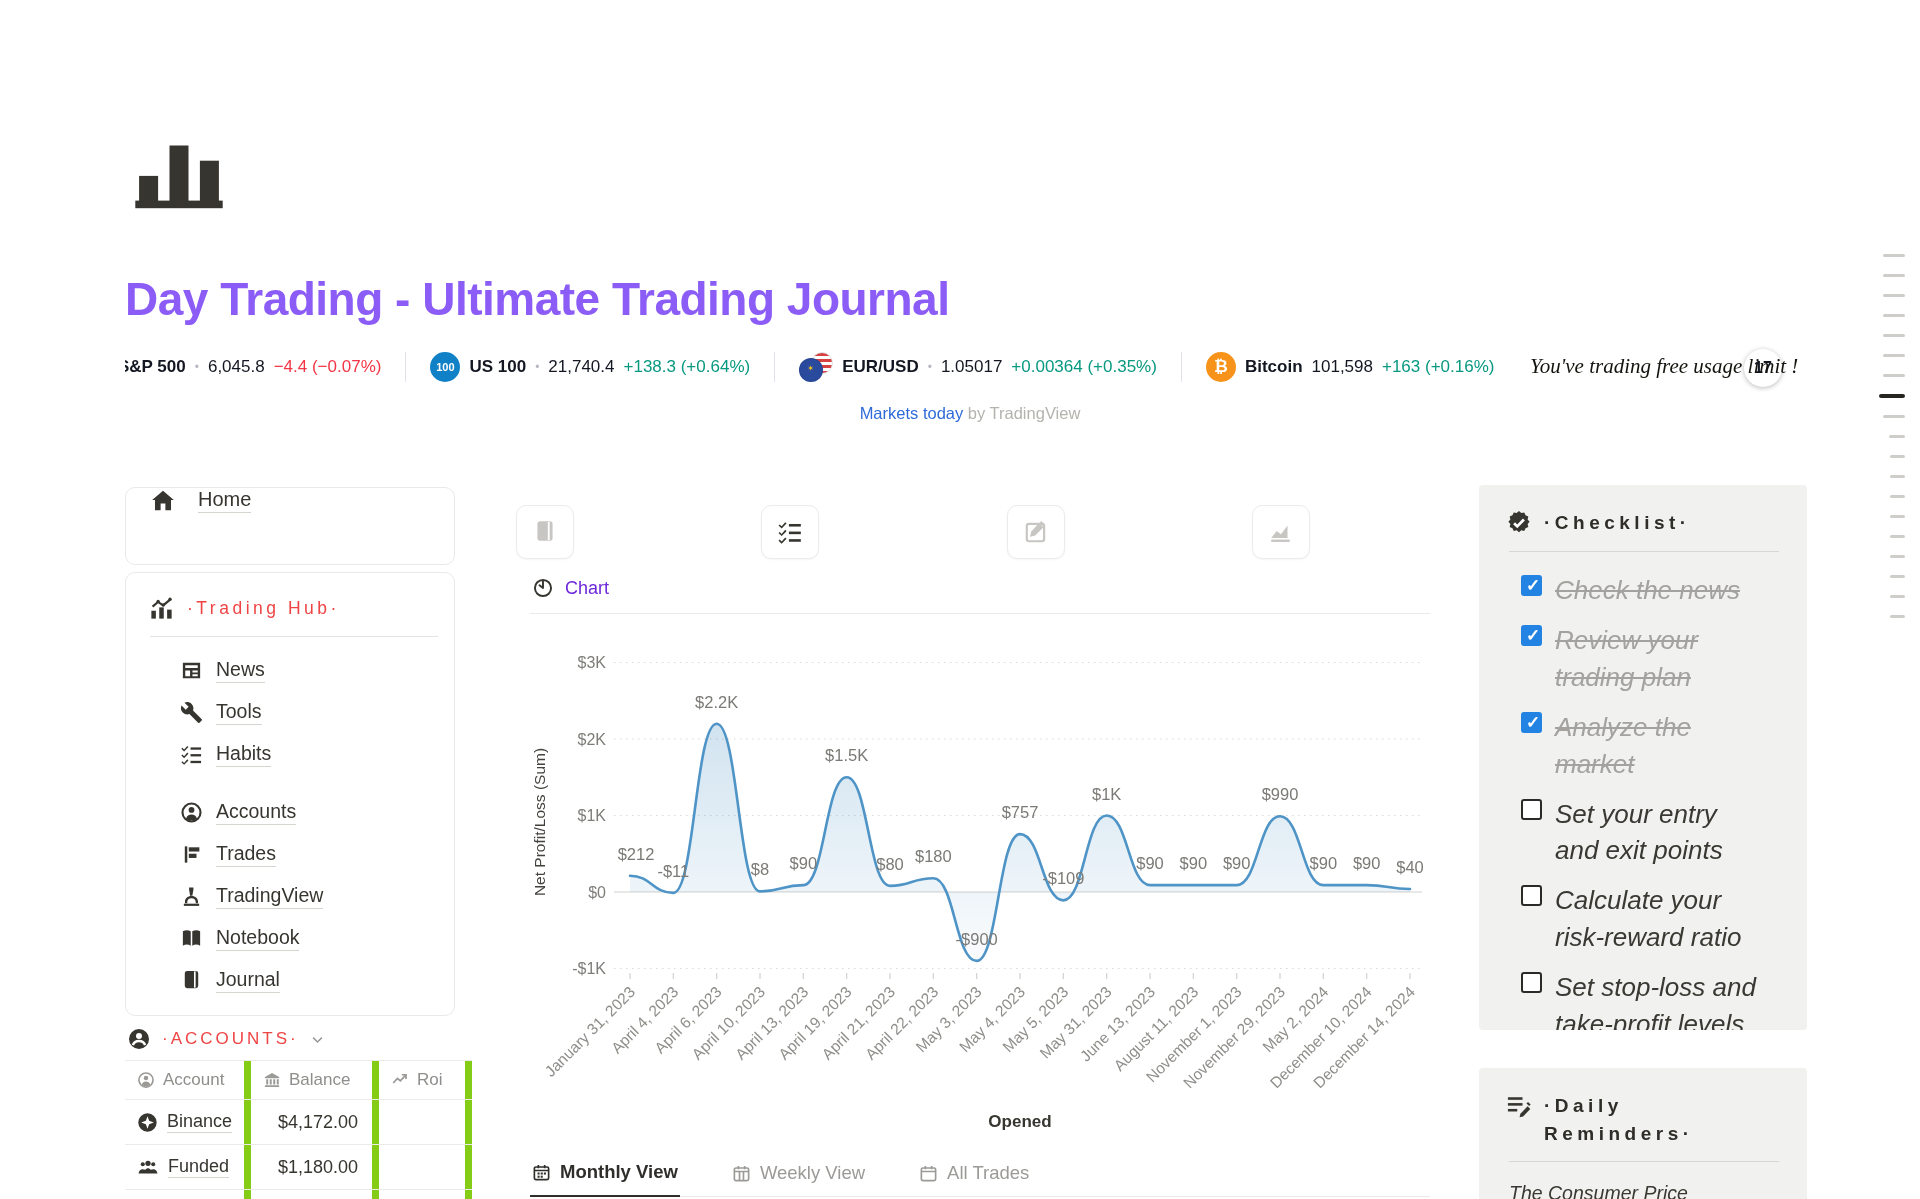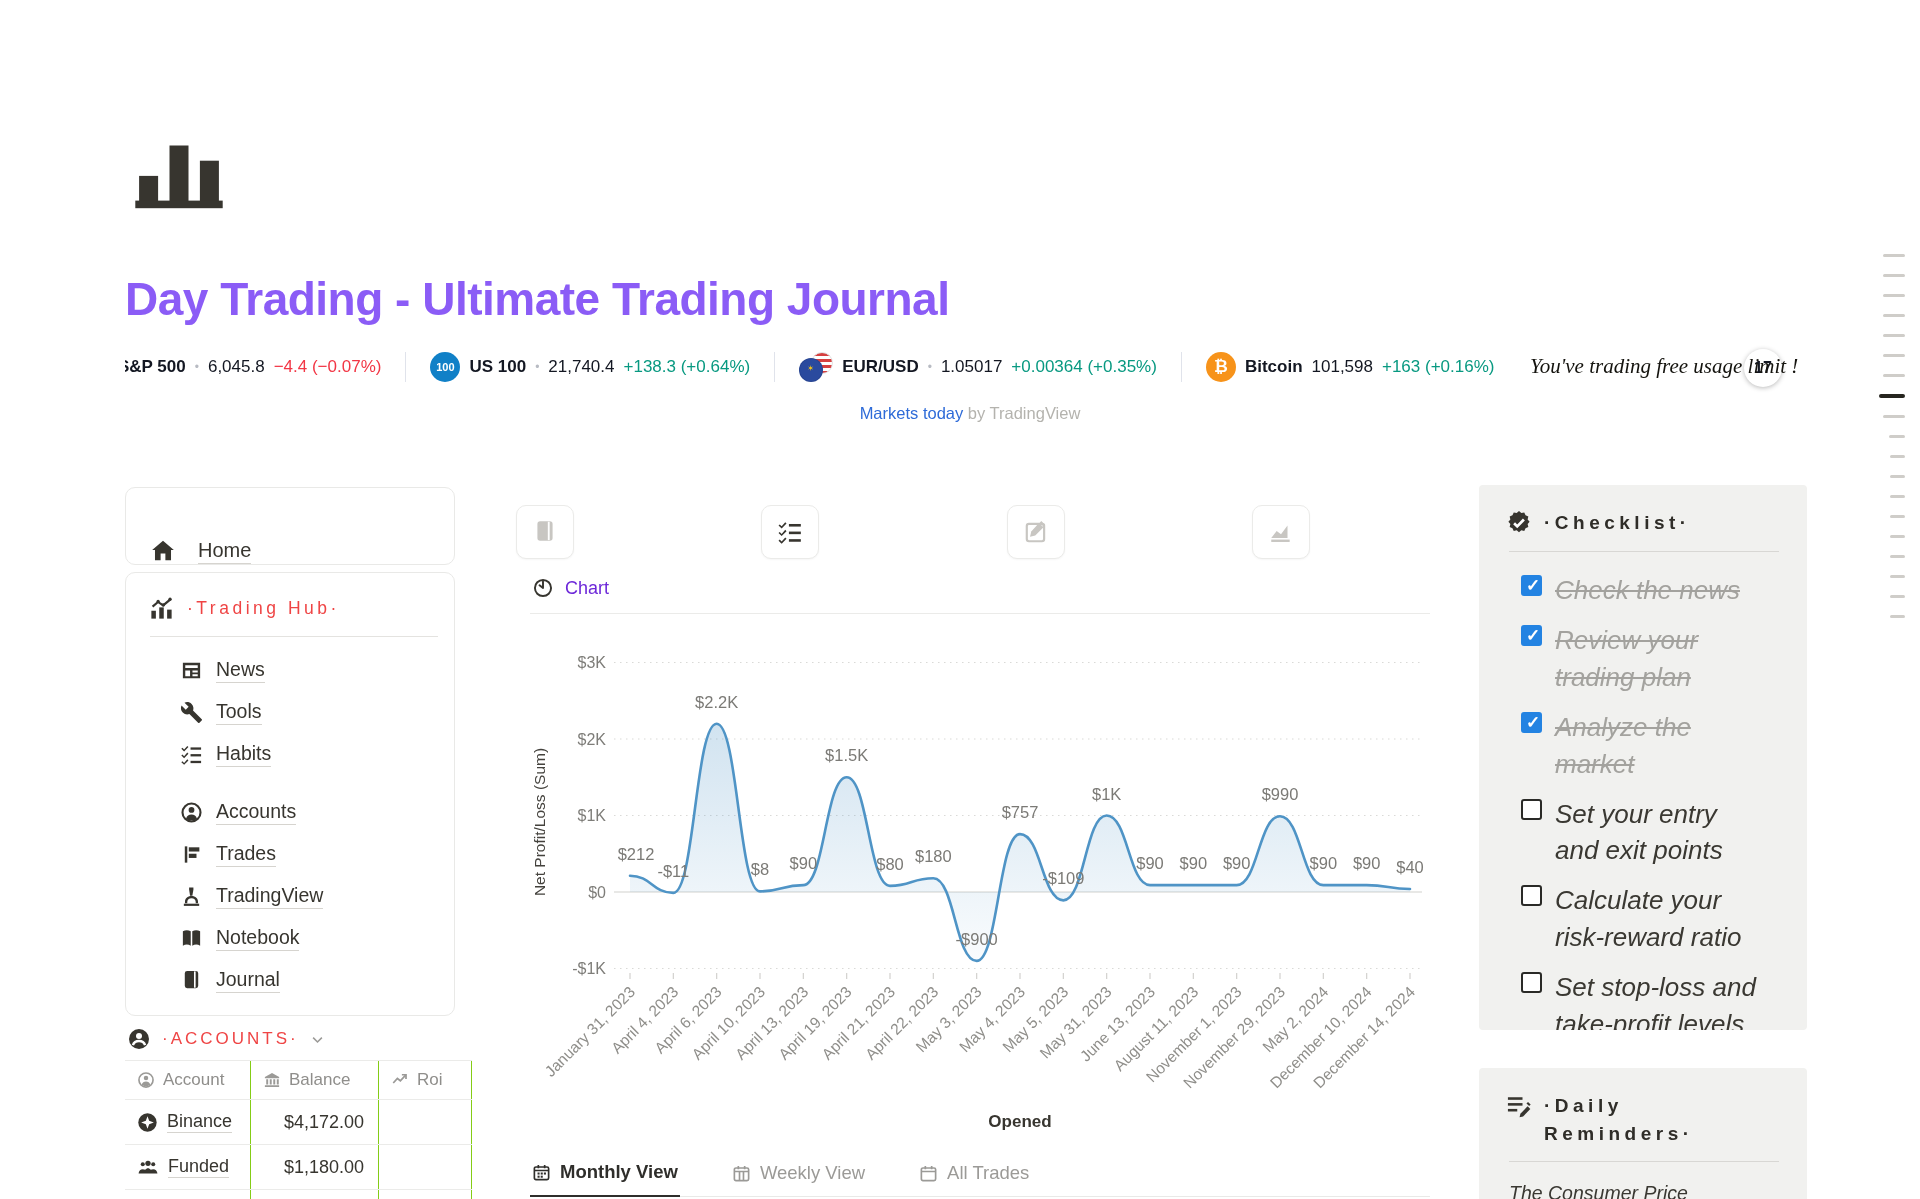--- a/index.html
+++ b/index.html
@@ -42,37 +42,37 @@
   #markets-rest { color:#b4b3ae; }
 
   
   #outline { left:1877px; top:254px; width:28px; }
   #outline .dash { height:3px; border-radius:2px; background:#cfcdc9; margin:0 0 17px auto; }
   #outline .dash.active { background:#26251f; height:4px; }
 
   
   #sidebar { left:125px; top:487px; width:347px; height:712px; }
   .card { border:1px solid #e9e9e7; border-radius:10px; background:#fff; position:absolute; width:330px; }
-  #home-card { top:0; height:78px; display:flex; align-items:flex-end; padding-left:24px; gap:22px; }
+  #home-card { top:0; height:78px; display:flex; align-items:flex-start; padding-left:24px; gap:22px; }
   #hub-card { top:85px; height:444px; padding:22px 0 0; }
   .link-label { font-size:20px; color:#37352f; border-bottom:1.5px solid #d6d4cf; padding-bottom:1px; cursor:pointer; }
   .hub-header { display:flex; align-items:center; gap:12px; padding-left:22px; }
   .sec-title { font-weight:400; font-size:17.5px; letter-spacing:3.5px; color:#ef4444;text-align:center; }
   .hub-divider { height:1px; background:#e4e3e0; margin:14px 16px 12px 24px; }
   .hub-list { padding-left:54px; }
   .hub-item { display:flex; align-items:center; gap:13px; height:42px; cursor:pointer; }
   .hub-item .link-label { font-size:19.5px; }
   .group-gap { margin-top:16px; }
 
   #accounts-head { top:540px; left:2px; display:flex; align-items:center; gap:11px; cursor:pointer; }
   #accounts-head .sec-title { letter-spacing:3px; font-size:17px; }
 
   #accounts-table { top:573px; left:0; width:347px; font-size:18px; }
   .trow { display:grid; grid-template-columns:126px 128px 93px; }
-  .trow > div { border-right:1px solid #84cc16; display:flex; align-items:center; }
+  .trow > div { border-right:7px solid #84cc16; display:flex; align-items:center; }
   .thead { border-top:1px solid #ebebe9; border-bottom:1px solid #ebebe9; height:40px; color:#8f8e8b; font-size:17px; }
   .thead > div { gap:8px; padding-left:12px; }
   .tbody { height:45px; border-bottom:1px solid #ebebe9; }
   .cell-account { gap:9px; padding-left:12px; }
   .cell-balance { justify-content:flex-end; padding-right:14px; color:#37352f; }
   .acct-link { border-bottom:1.5px solid #d6d4cf; cursor:pointer; }
 
   
   #main { left:530px; top:505px; width:900px; height:694px; }
   #toolbar { top:0; left:-14px; width:794px; display:flex; justify-content:space-between; }

